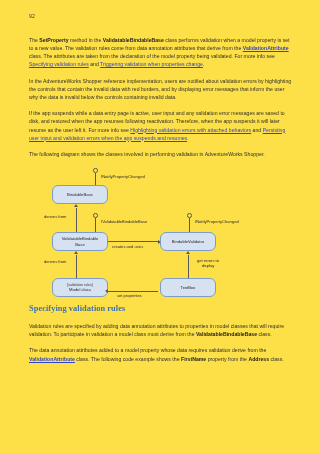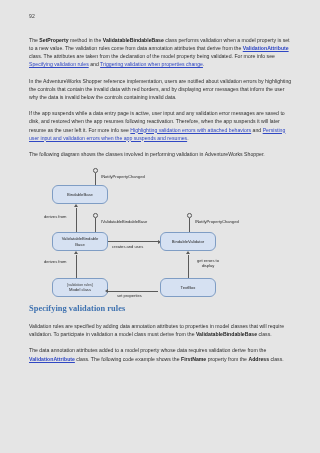--- a/index.html
+++ b/index.html
@@ -8,21 +8,21 @@
     padding: 0;
     width: 320px;
     height: 453px;
     background: #ffffff;
     font-family: "Liberation Sans", sans-serif;
   }
   .page {
     position: relative;
     width: 320px;
     height: 453px;
-    background: #e5e5e5;
+    background: #fde047;
     overflow: hidden;
   }
   .content {
     position: absolute;
     left: 29px;
     top: 14px;
     width: 264px;
   }
   .folio {
     font-size: 5.1px;

